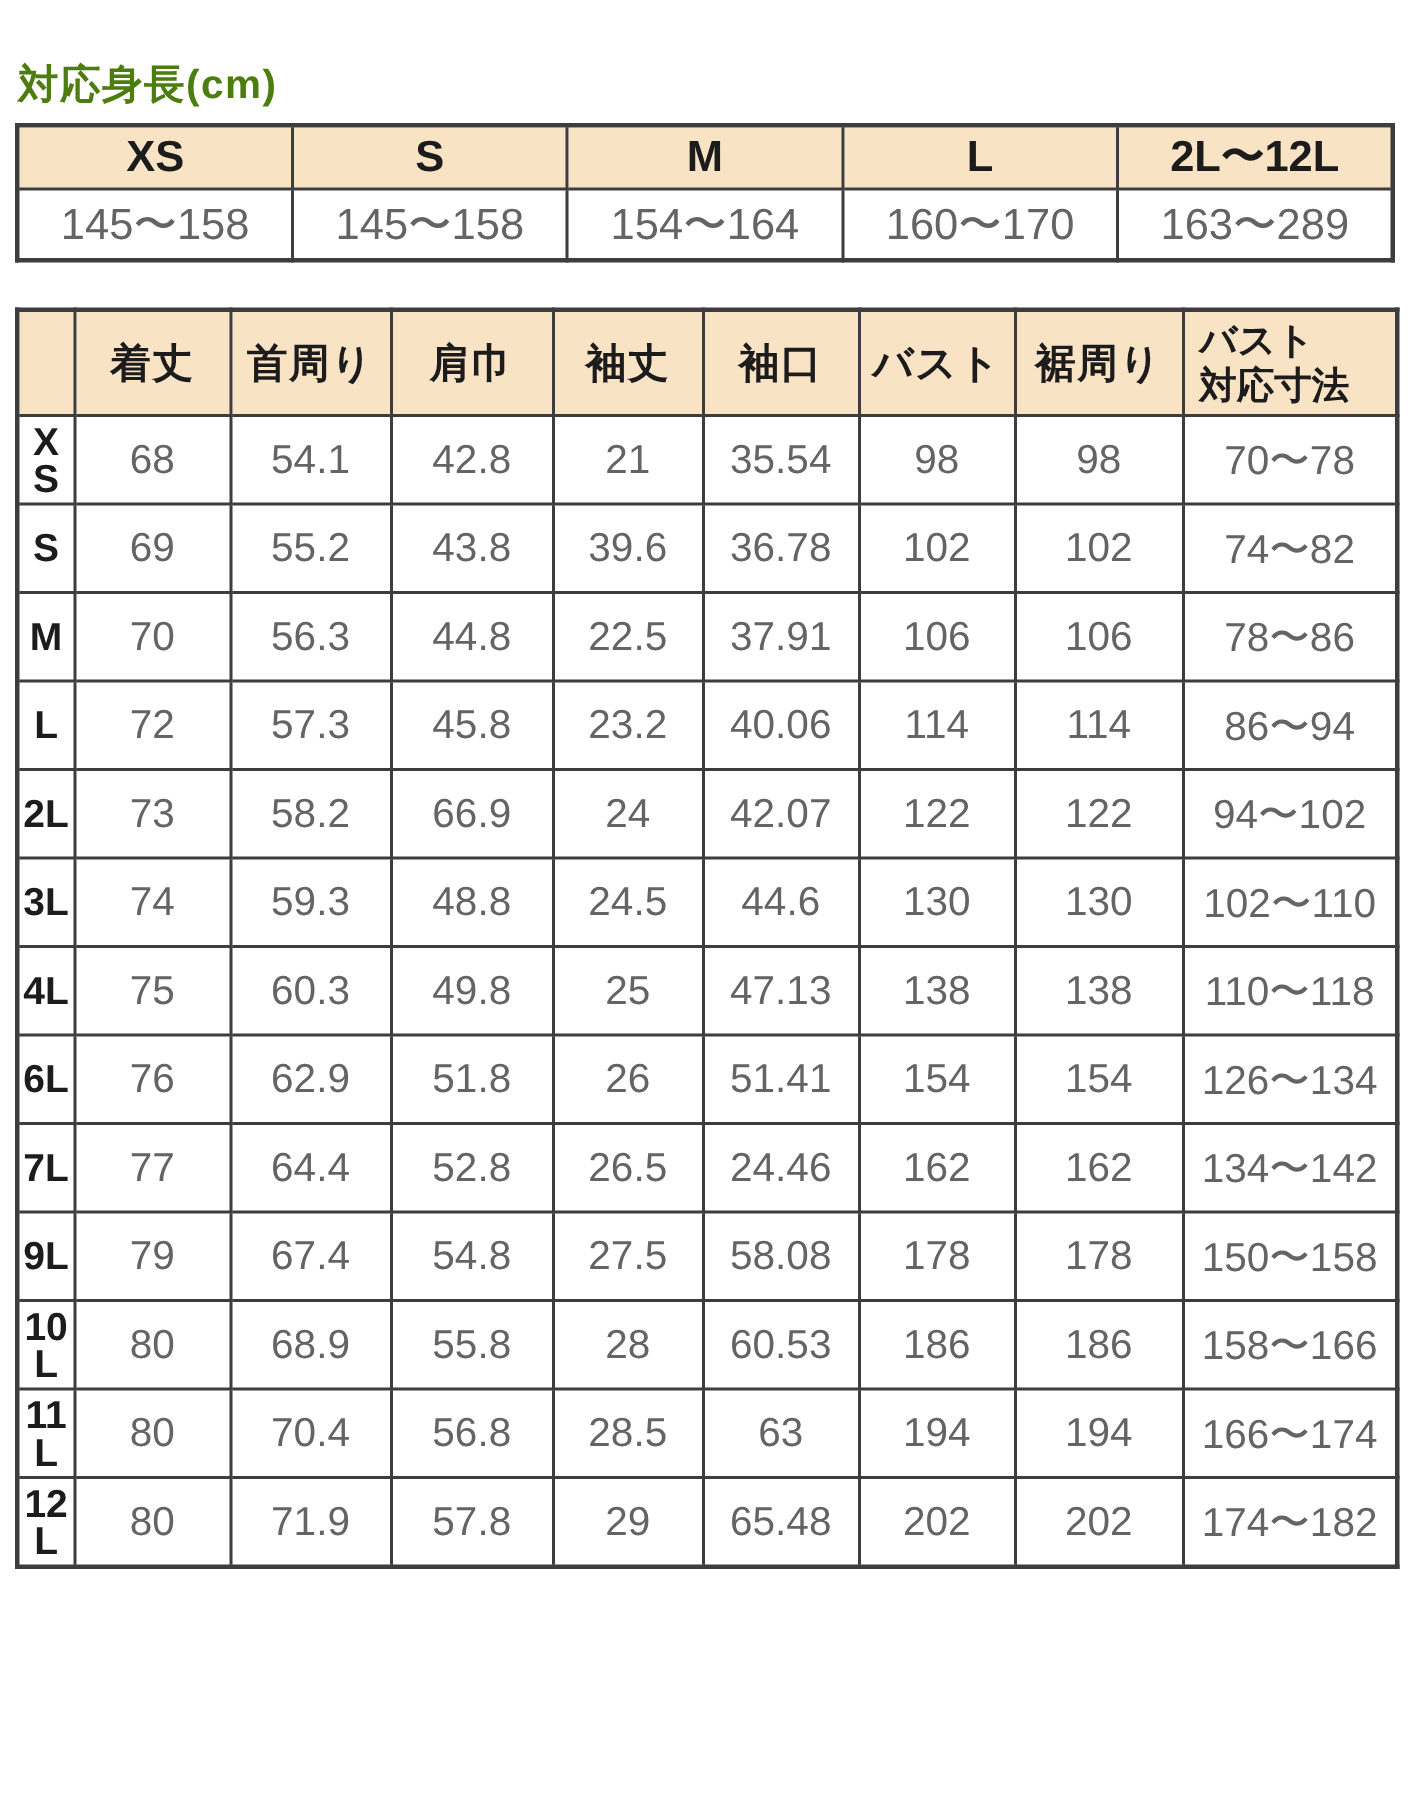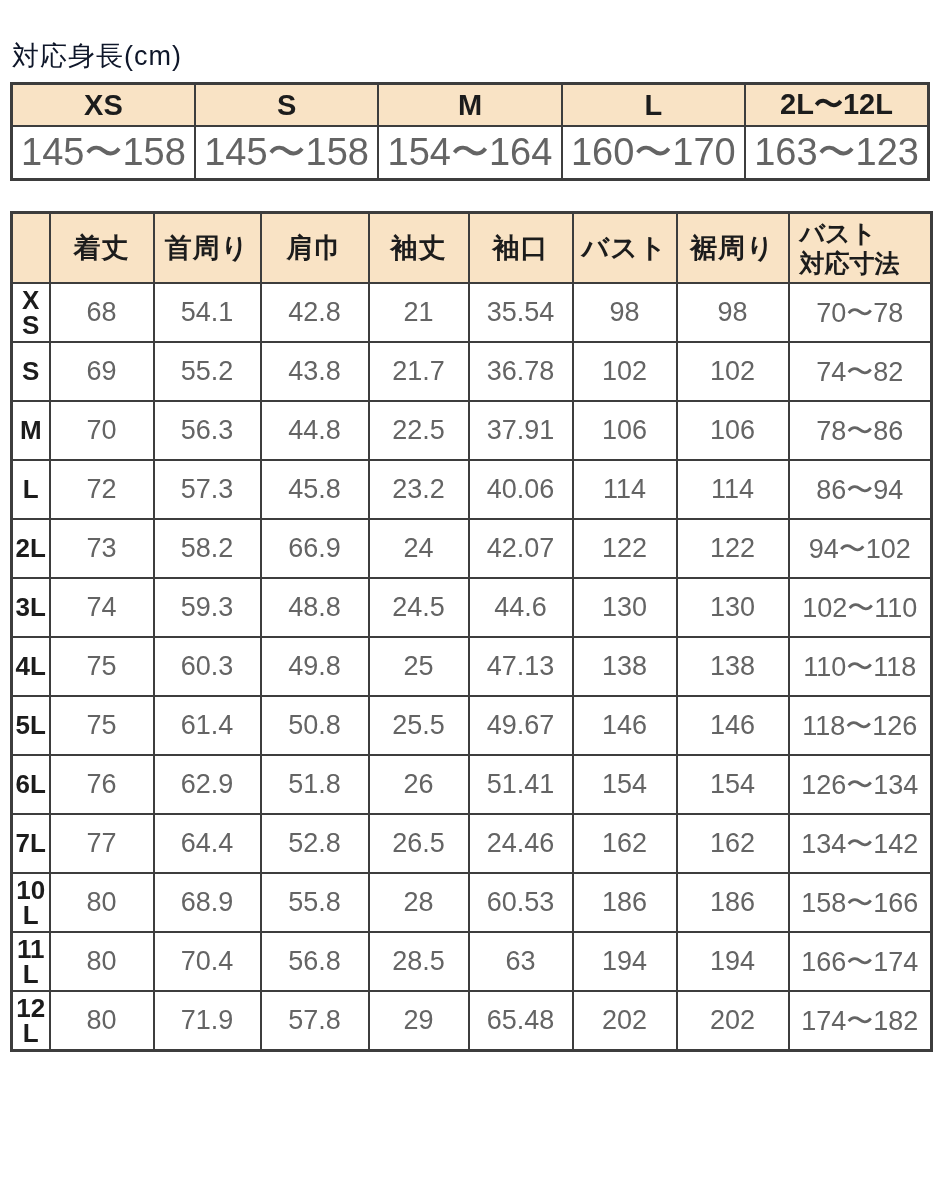--- a/index.html
+++ b/index.html
@@ -22,22 +22,22 @@
     background: #8d8a94;
     color: #ffffff;
     font-size: 31px;
     font-weight: bold;
     line-height: 1;
     padding: 6px 16px 9px 16px;
     letter-spacing: 1px;
   }
   .section-label {
     font-size: 27px;
-    font-weight: normal;
-    color: #0f172a;
+    font-weight: bold;
+    color: #4d7c0f;
     margin: 16px 0 8px 2px;
     letter-spacing: 1px;
   }
   table {
     border-collapse: collapse;
     table-layout: fixed;
     width: 920px;
   }
   table, th, td {
     border: 2px solid #3d3d3d;
@@ -55,21 +55,21 @@
   .height-table th {
     background: #f9e3c5;
     color: #1c1c1c;
     font-weight: 600;
     font-size: 29px;
     height: 33px;
   }
   .height-table td {
     background: #ffffff;
     color: #646464;
-    font-size: 38px;
+    font-size: 29px;
     height: 45px;
   }
   
   .size-table {
     margin-top: 30px;
   }
   .size-table thead th {
     background: #f9e3c5;
     color: #1c1c1c;
     font-weight: 600;
@@ -118,21 +118,21 @@
           <th>L</th>
           <th>2L〜12L</th>
         </tr>
     </thead>
     <tbody>
       <tr>
           <td>145〜158</td>
           <td>145〜158</td>
           <td>154〜164</td>
           <td>160〜170</td>
-          <td>163〜123</td>
+          <td>163〜289</td>
         </tr>
     </tbody>
   </table>
 
   <table class="size-table">
     <colgroup>
       <col style="width:38px">
       <col style="width:104px">
       <col style="width:107px">
       <col style="width:108px">
@@ -166,21 +166,21 @@
           <td>35.54</td>
           <td>98</td>
           <td>98</td>
           <td>70〜78</td>
         </tr>
         <tr>
           <th>S</th>
           <td>69</td>
           <td>55.2</td>
           <td>43.8</td>
-          <td>21.7</td>
+          <td>39.6</td>
           <td>36.78</td>
           <td>102</td>
           <td>102</td>
           <td>74〜82</td>
         </tr>
         <tr>
           <th>M</th>
           <td>70</td>
           <td>56.3</td>
           <td>44.8</td>
@@ -228,31 +228,20 @@
           <td>75</td>
           <td>60.3</td>
           <td>49.8</td>
           <td>25</td>
           <td>47.13</td>
           <td>138</td>
           <td>138</td>
           <td>110〜118</td>
         </tr>
         <tr>
-          <th>5L</th>
-          <td>75</td>
-          <td>61.4</td>
-          <td>50.8</td>
-          <td>25.5</td>
-          <td>49.67</td>
-          <td>146</td>
-          <td>146</td>
-          <td>118〜126</td>
-        </tr>
-        <tr>
           <th>6L</th>
           <td>76</td>
           <td>62.9</td>
           <td>51.8</td>
           <td>26</td>
           <td>51.41</td>
           <td>154</td>
           <td>154</td>
           <td>126〜134</td>
         </tr>
@@ -261,20 +250,31 @@
           <td>77</td>
           <td>64.4</td>
           <td>52.8</td>
           <td>26.5</td>
           <td>24.46</td>
           <td>162</td>
           <td>162</td>
           <td>134〜142</td>
         </tr>
         <tr>
+          <th>9L</th>
+          <td>79</td>
+          <td>67.4</td>
+          <td>54.8</td>
+          <td>27.5</td>
+          <td>58.08</td>
+          <td>178</td>
+          <td>178</td>
+          <td>150〜158</td>
+        </tr>
+        <tr>
           <th>10L</th>
           <td>80</td>
           <td>68.9</td>
           <td>55.8</td>
           <td>28</td>
           <td>60.53</td>
           <td>186</td>
           <td>186</td>
           <td>158〜166</td>
         </tr>

